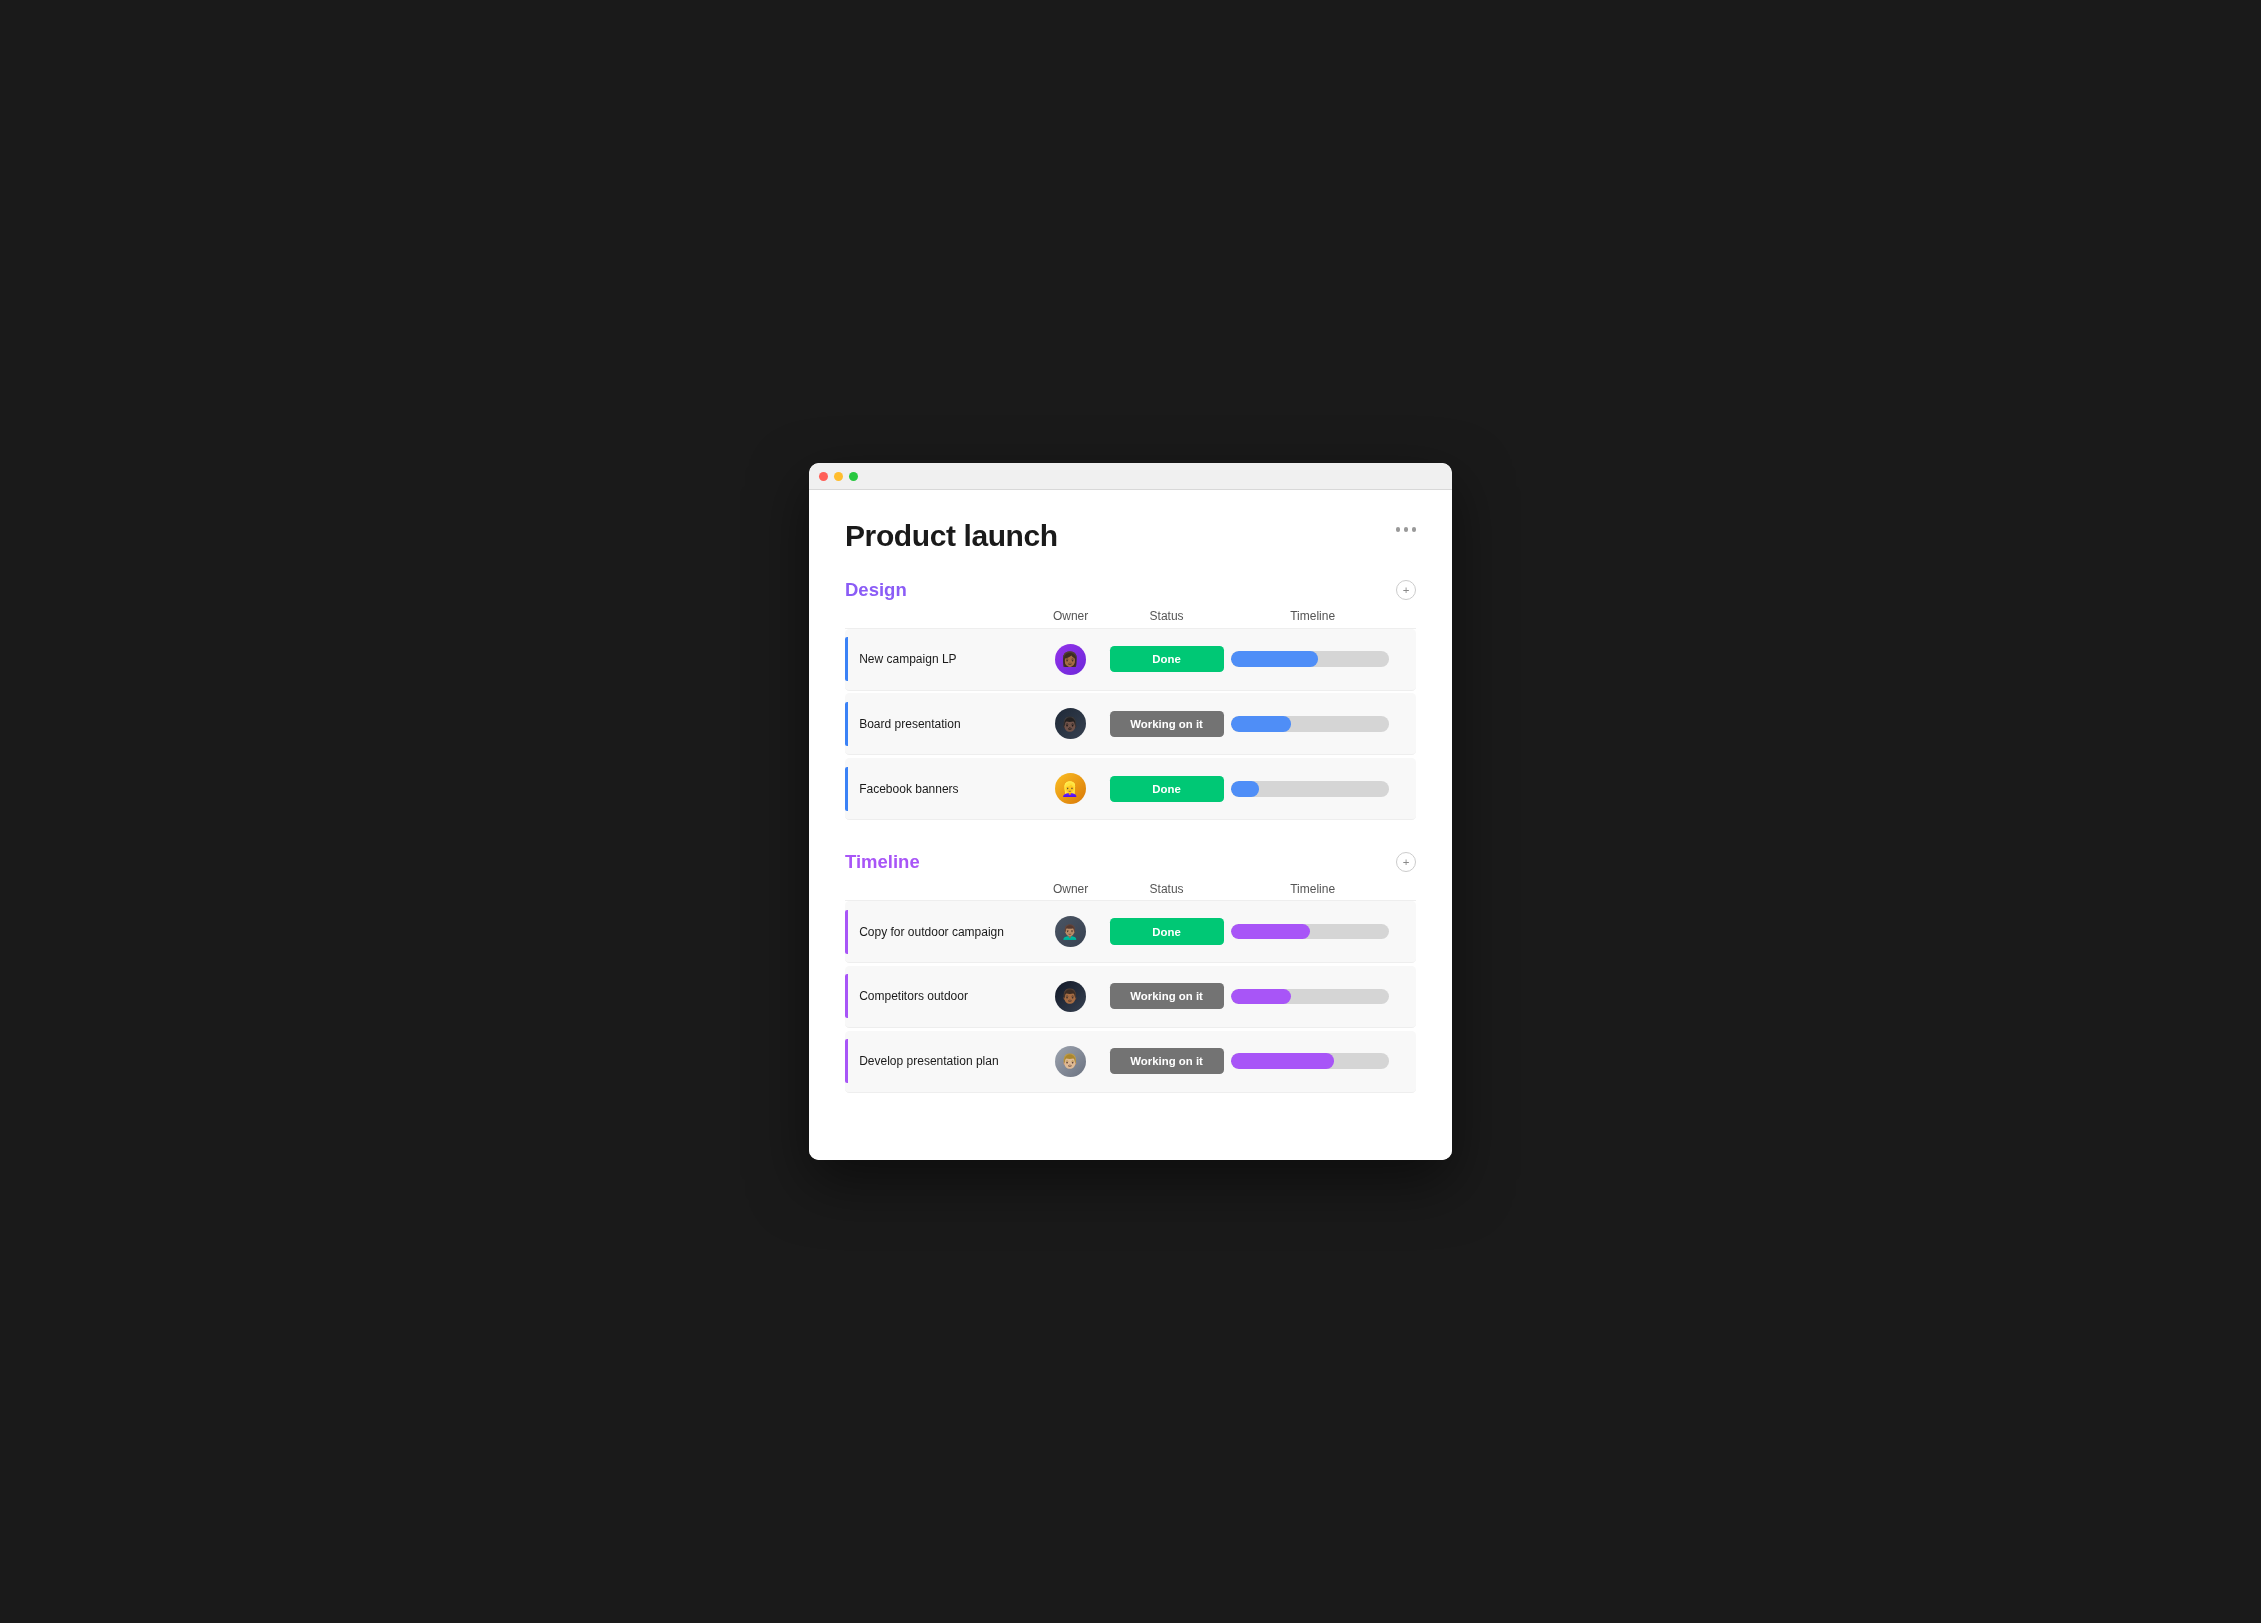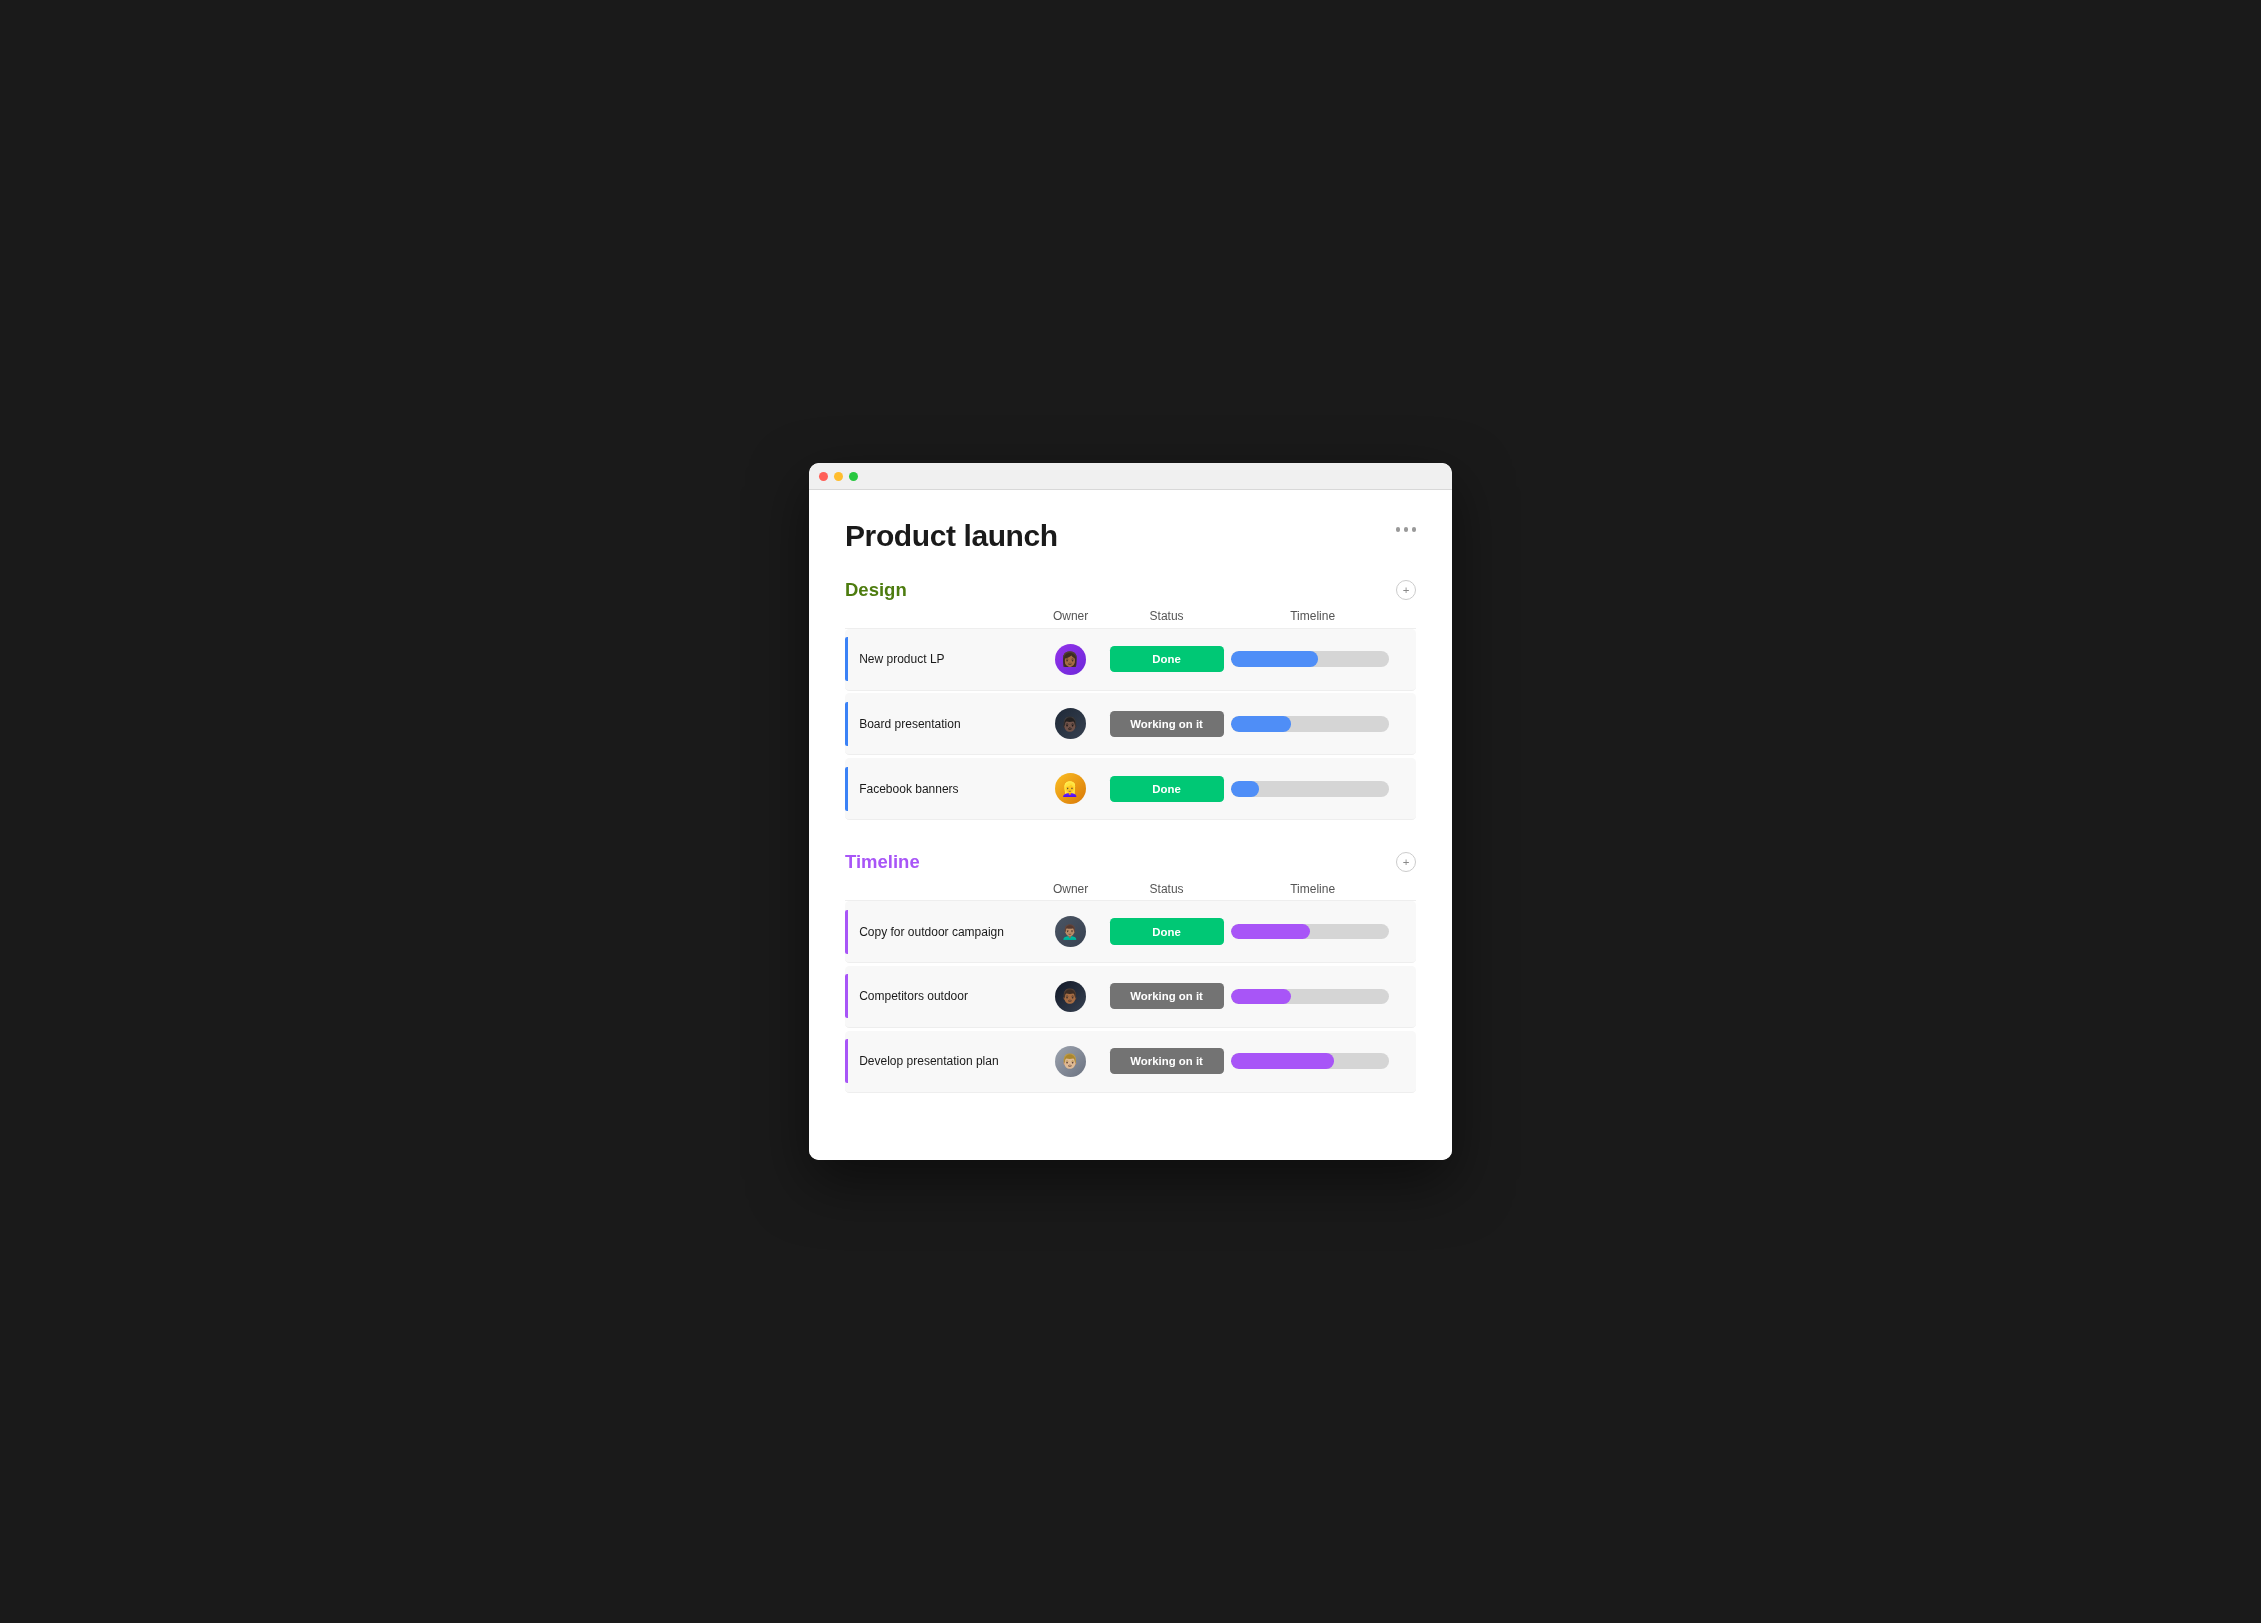--- a/index.html
+++ b/index.html
@@ -91,21 +91,21 @@
       justify-content: space-between;
       margin-bottom: 8.5px;
     }
 
     .section-title {
       font-size: 18.5px;
       font-weight: 700;
     }
 
     .section-title.design {
-      color: #4d7c0f;
+      color: #8b5cf6;
     }
 
     .section-title.marketing {
       color: #a855f7;
     }
 
     .add-btn {
       width: 20px;
       height: 20px;
       border-radius: 50%;
@@ -275,21 +275,21 @@
         <div class="col-header">Owner</div>
         <div class="col-header">Status</div>
         <div class="col-header">Timeline</div>
         <div class="col-header"></div>
       </div>
 
       <div id="design-rows">
           <div class="table-row">
       <div class="task-cell">
         <div class="left-border blue" style="align-self: stretch; margin-right: 0;"></div>
-        <span class="task-name">New product LP</span>
+        <span class="task-name">New campaign LP</span>
       </div>
       <div class="owner-cell">
         <div class="face" style="background: linear-gradient(135deg, #9333ea, #6d28d9); color: white;">👩🏾</div>
       </div>
       <div class="status-cell">
         <div class="status-badge done">Done</div>
       </div>
       <div class="timeline-cell">
         <div class="timeline-bar-bg">
           <div class="timeline-bar-fill blue" style="width: 55%"></div>

